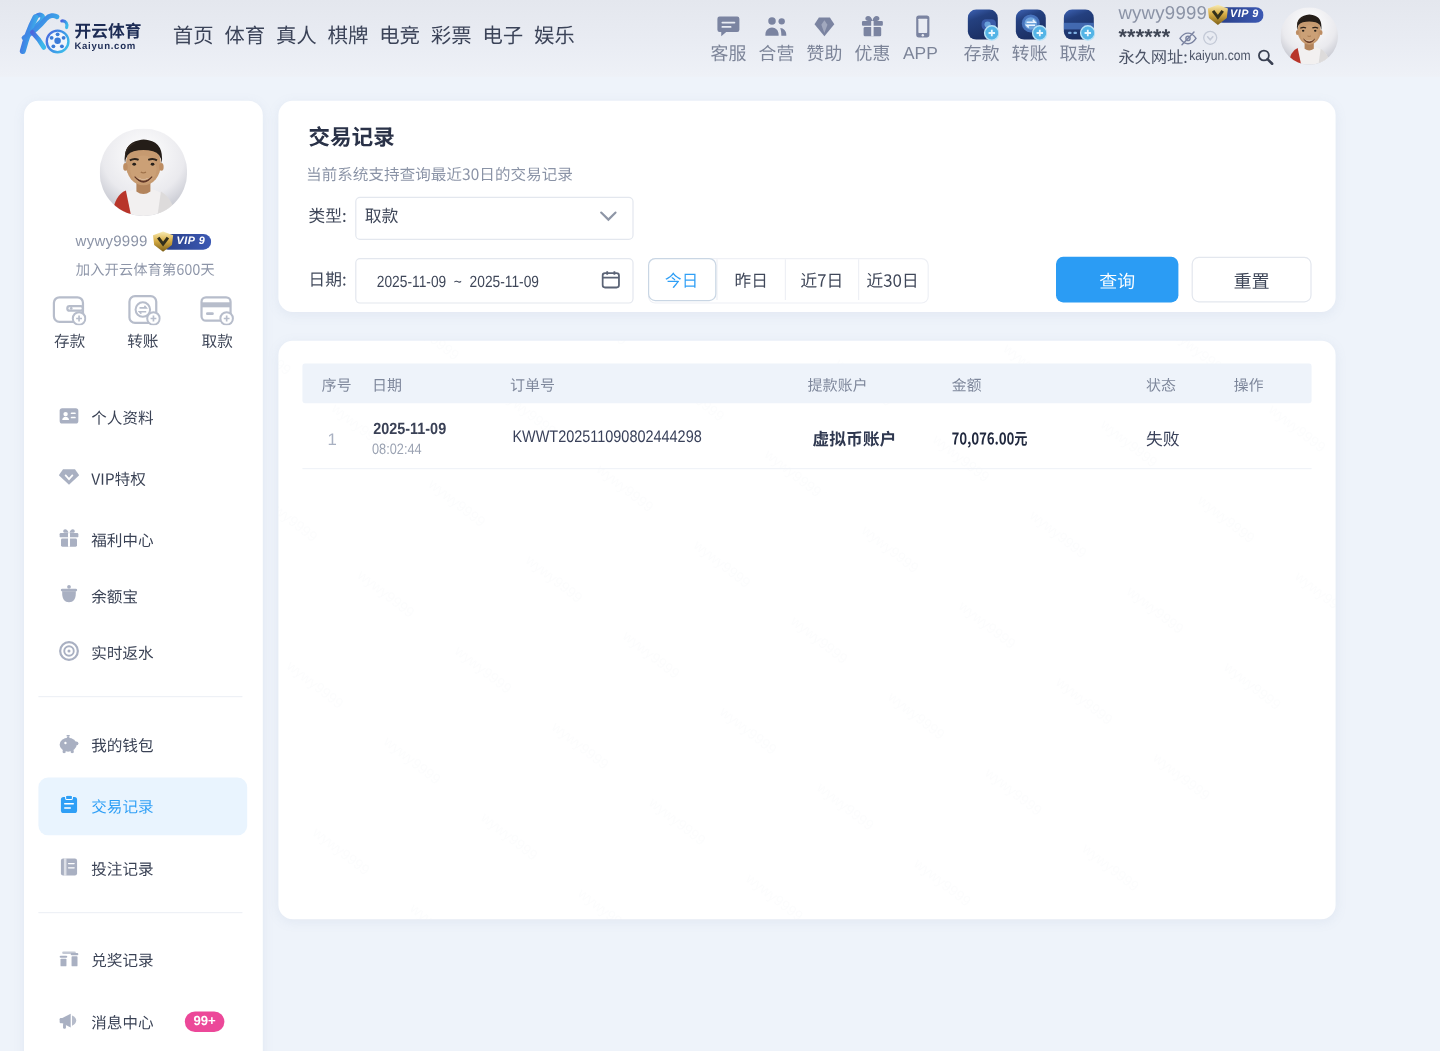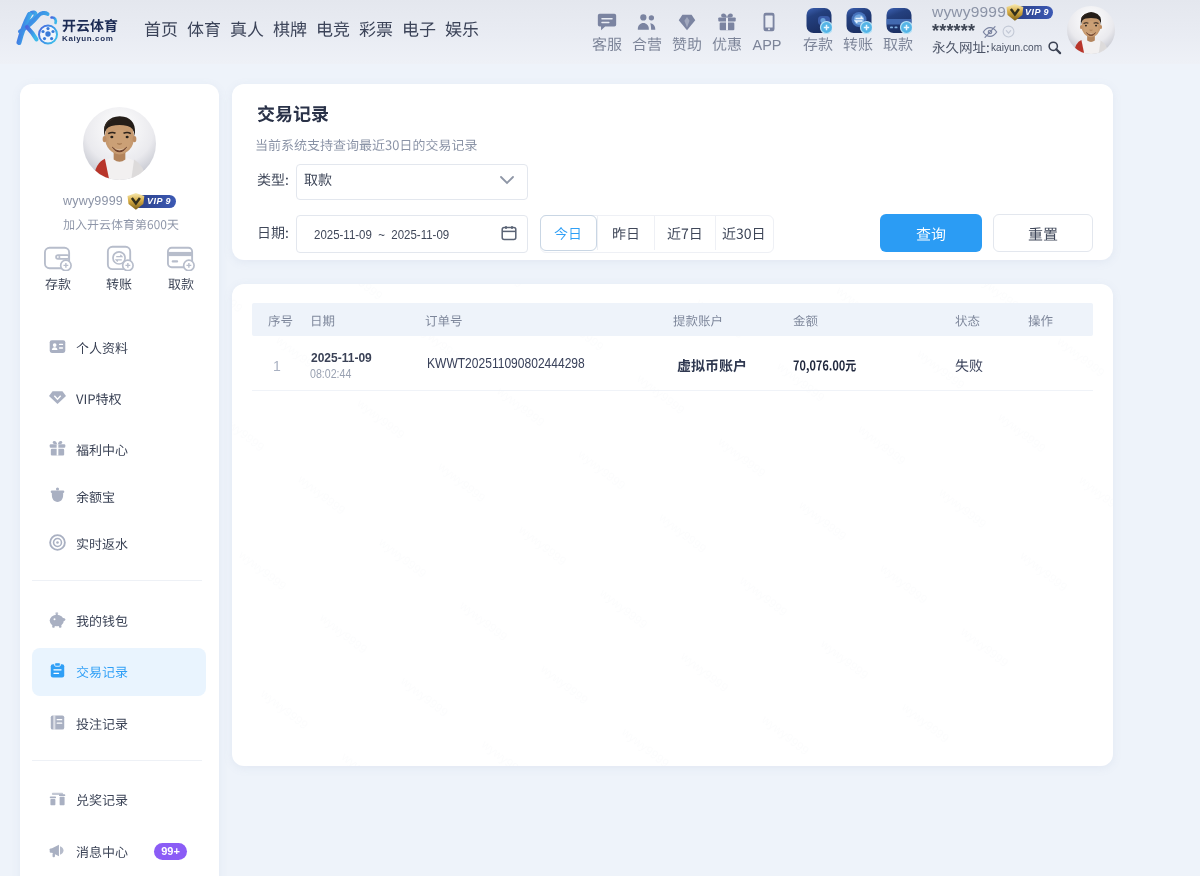--- a/index.html
+++ b/index.html
@@ -479,21 +479,21 @@
       <rect x="1" y="9" width="3.6" height="6" rx="1.4"></rect>
       <path d="M15.5 6c3.2 1.2 5 3.3 5 6s-1.8 4.8-5 6V6Z" opacity="0.85"></path>
       <rect x="5" y="15.5" width="3.4" height="6" rx="1.4"></rect>
     </g>
   </svg>
 <div style="position:absolute;left:76.0px;top:844.6px;width:52.0px;height:14.3px;">
     <svg width="52.0" height="14.3" viewBox="0 -12.0 52.0 14.3">
       <path fill="#3a4255" d="M5.6 -4.9H11.1V-4.1H5.6ZM5.5 -2.6H11.1V-1.8H5.5ZM11.2 -10.6 12.2 -10.2Q11.8 -9.5 11.4 -8.9Q11 -8.2 10.7 -7.7L9.8 -8.1Q10.1 -8.4 10.3 -8.8Q10.6 -9.3 10.8 -9.7Q11.1 -10.2 11.2 -10.6ZM4.6 -10.1 5.4 -10.5Q5.7 -10.1 5.9 -9.7Q6.2 -9.3 6.4 -8.8Q6.6 -8.4 6.8 -8.1L5.9 -7.7Q5.8 -8 5.6 -8.4Q5.4 -8.9 5.1 -9.3Q4.8 -9.7 4.6 -10.1ZM4.9 -7.2H11.2V-6.3H5.9V1H4.9ZM10.7 -7.2H11.6V-0.2Q11.6 0.2 11.5 0.4Q11.4 0.7 11.1 0.8Q10.8 0.9 10.3 0.9Q9.8 1 9.1 1Q9.1 0.8 9 0.5Q8.9 0.2 8.8 0Q9.3 0.1 9.8 0.1Q10.3 0.1 10.4 0.1Q10.7 0 10.7 -0.2ZM7.8 -10.9H8.8V-6.6H7.8ZM1.1 -10.1 1.7 -10.8Q2.1 -10.6 2.5 -10.3Q3 -10.1 3.3 -9.8Q3.7 -9.5 3.9 -9.3L3.4 -8.5Q3.1 -8.8 2.7 -9.1Q2.4 -9.3 1.9 -9.6Q1.5 -9.9 1.1 -10.1ZM0.5 -6.6 1.1 -7.3Q1.5 -7.1 1.9 -6.9Q2.3 -6.6 2.7 -6.3Q3.1 -6.1 3.4 -5.8L2.8 -5.1Q2.6 -5.3 2.2 -5.6Q1.8 -5.9 1.3 -6.2Q0.9 -6.4 0.5 -6.6ZM0.9 0.3Q1.2 -0.2 1.6 -0.9Q2 -1.6 2.4 -2.4Q2.8 -3.2 3.1 -3.9L3.8 -3.4Q3.5 -2.7 3.2 -1.9Q2.8 -1.2 2.5 -0.4Q2.1 0.3 1.7 0.9ZM16.5 -7.2V-6.1H22.5V-7.2ZM16.5 -5.4V-4.3H22.5V-5.4ZM16.5 -8.9V-7.9H22.5V-8.9ZM15.5 -9.7H23.5V-3.5H15.5ZM19 -11.1 20.2 -10.9Q20 -10.4 19.8 -10Q19.5 -9.6 19.4 -9.3L18.5 -9.5Q18.6 -9.9 18.8 -10.3Q19 -10.7 19 -11.1ZM16.4 -2.6H17.4V-0.5Q17.4 -0.3 17.6 -0.2Q17.7 -0.1 18.4 -0.1Q18.5 -0.1 18.8 -0.1Q19 -0.1 19.4 -0.1Q19.8 -0.1 20.1 -0.1Q20.5 -0.1 20.8 -0.1Q21.1 -0.1 21.2 -0.1Q21.6 -0.1 21.8 -0.2Q21.9 -0.3 22 -0.6Q22.1 -0.9 22.1 -1.6Q22.2 -1.5 22.4 -1.5Q22.5 -1.4 22.7 -1.3Q22.9 -1.3 23 -1.2Q23 -0.4 22.8 0Q22.6 0.5 22.3 0.6Q21.9 0.8 21.3 0.8Q21.2 0.8 20.9 0.8Q20.6 0.8 20.2 0.8Q19.8 0.8 19.4 0.8Q19 0.8 18.7 0.8Q18.4 0.8 18.3 0.8Q17.6 0.8 17.1 0.7Q16.7 0.6 16.6 0.3Q16.4 0 16.4 -0.5ZM18.4 -3.1 19.2 -3.6Q19.5 -3.3 19.9 -2.9Q20.2 -2.6 20.5 -2.2Q20.8 -1.8 21 -1.5L20.2 -1.1Q20 -1.4 19.7 -1.7Q19.5 -2.1 19.1 -2.4Q18.8 -2.8 18.4 -3.1ZM22.9 -2.5 23.8 -2.9Q24.1 -2.5 24.4 -2Q24.7 -1.5 24.9 -1.1Q25.2 -0.6 25.3 -0.3L24.4 0.2Q24.3 -0.2 24 -0.7Q23.8 -1.1 23.5 -1.6Q23.2 -2.1 22.9 -2.5ZM14.9 -2.6 15.8 -2.3Q15.6 -1.9 15.4 -1.4Q15.2 -0.9 15 -0.4Q14.7 0 14.5 0.4L13.6 0Q13.9 -0.4 14.1 -0.8Q14.3 -1.3 14.6 -1.8Q14.8 -2.2 14.9 -2.6ZM27.3 -8.6H37.7V-2.5H36.7V-7.6H28.2V-2.4H27.3ZM27.8 -4.2H37.3V-3.2H27.8ZM32 -10.9H33V1H32ZM42.8 -7.3H43.8V-0.8Q43.8 -0.4 44 -0.3Q44.2 -0.1 44.7 -0.1Q44.9 -0.1 45.2 -0.1Q45.5 -0.1 45.9 -0.1Q46.4 -0.1 46.7 -0.1Q47.1 -0.1 47.2 -0.1Q47.6 -0.1 47.8 -0.3Q48 -0.5 48.1 -1.1Q48.2 -1.7 48.3 -2.8Q48.4 -2.7 48.5 -2.7Q48.7 -2.6 48.9 -2.5Q49.1 -2.4 49.2 -2.4Q49.1 -1.2 49 -0.5Q48.8 0.2 48.4 0.5Q48 0.8 47.3 0.8Q47.2 0.8 46.9 0.8Q46.7 0.8 46.3 0.8Q46 0.8 45.6 0.8Q45.3 0.8 45 0.8Q44.7 0.8 44.7 0.8Q44 0.8 43.6 0.7Q43.2 0.5 43 0.2Q42.8 -0.2 42.8 -0.8ZM40.8 -6.3 41.7 -6.1Q41.6 -5.4 41.4 -4.4Q41.3 -3.5 41 -2.6Q40.8 -1.7 40.6 -1L39.6 -1.4Q39.9 -2.1 40.1 -2.9Q40.3 -3.8 40.5 -4.7Q40.7 -5.5 40.8 -6.3ZM48.9 -6.3 49.8 -6.7Q50.2 -5.9 50.5 -5Q50.9 -4.1 51.2 -3.3Q51.4 -2.4 51.6 -1.8L50.6 -1.4Q50.5 -2 50.2 -2.9Q49.9 -3.8 49.6 -4.6Q49.3 -5.5 48.9 -6.3ZM43.5 -9.8 44.1 -10.5Q44.7 -10 45.4 -9.5Q46.1 -9 46.7 -8.5Q47.3 -8 47.6 -7.6L46.9 -6.9Q46.6 -7.3 46 -7.8Q45.4 -8.3 44.7 -8.9Q44.1 -9.4 43.5 -9.8Z"></path>
     </svg>
   </div>
-<div style="position:absolute;left:154px;top:843px;width:33px;height:17px;background:#8b5cf6;border-radius:8.5px;color:#fff;font-size:11px;font-weight:bold;text-align:center;line-height:17px;font-family:'Liberation Sans',sans-serif;">99+</div>
+<div style="position:absolute;left:154px;top:843px;width:33px;height:17px;background:#ec4899;border-radius:8.5px;color:#fff;font-size:11px;font-weight:bold;text-align:center;line-height:17px;font-family:'Liberation Sans',sans-serif;">99+</div>
 <div class="card" style="left:232px;top:84px;width:881px;height:176px;"></div>
 <div style="position:absolute;left:257.0px;top:104.4px;width:72.0px;height:19.8px;">
     <svg width="72.0" height="19.8" viewBox="0 -16.6 72.0 19.8">
       <path fill="#2a3248" d="M11.4 -7.6 13.6 -7Q12.5 -4.6 10.9 -2.9Q9.2 -1.2 7 -0.1Q4.8 0.9 2.1 1.6Q2 1.3 1.8 1Q1.5 0.6 1.3 0.3Q1 -0.1 0.8 -0.3Q3.4 -0.8 5.5 -1.7Q7.6 -2.7 9.1 -4.1Q10.6 -5.6 11.4 -7.6ZM5.3 -10.7 7.5 -9.9Q6.8 -9.1 6 -8.4Q5.2 -7.6 4.3 -6.9Q3.4 -6.2 2.6 -5.7Q2.5 -5.9 2.1 -6.2Q1.8 -6.5 1.5 -6.8Q1.2 -7.1 0.9 -7.3Q1.7 -7.7 2.6 -8.3Q3.4 -8.8 4.1 -9.5Q4.8 -10.1 5.3 -10.7ZM6.7 -7.5Q7.9 -4.6 10.5 -2.8Q13.2 -1 17.3 -0.4Q17 -0.2 16.8 0.1Q16.5 0.5 16.3 0.9Q16.1 1.2 15.9 1.5Q13.1 1 10.9 -0.1Q8.8 -1.2 7.3 -2.9Q5.8 -4.6 4.8 -7ZM1.1 -13H16.9V-10.9H1.1ZM10.7 -9.6 12.4 -10.9Q13.2 -10.3 14.1 -9.7Q15 -9 15.8 -8.3Q16.6 -7.6 17.1 -7L15.2 -5.6Q14.8 -6.2 14 -6.9Q13.3 -7.6 12.4 -8.3Q11.5 -9 10.7 -9.6ZM7.2 -14.8 9.3 -15.5Q9.6 -14.9 10 -14.2Q10.4 -13.5 10.6 -13L8.4 -12.2Q8.3 -12.7 7.9 -13.5Q7.6 -14.2 7.2 -14.8ZM23.3 -10.1V-8.9H30.9V-10.1ZM23.3 -12.8V-11.7H30.9V-12.8ZM21.2 -14.5H33.1V-7.2H21.2ZM22.3 -6.1H32.8V-4.2H22.3ZM32.3 -6.1H34.5Q34.5 -6.1 34.5 -6Q34.5 -5.8 34.5 -5.6Q34.5 -5.4 34.4 -5.3Q34.2 -3.3 34 -2Q33.8 -0.8 33.6 -0.1Q33.3 0.6 33 0.9Q32.7 1.3 32.4 1.4Q32 1.6 31.6 1.6Q31.2 1.6 30.6 1.7Q30 1.7 29.3 1.6Q29.3 1.2 29.1 0.7Q29 0.2 28.8 -0.2Q29.3 -0.1 29.8 -0.1Q30.3 -0.1 30.6 -0.1Q30.8 -0.1 30.9 -0.2Q31.1 -0.2 31.2 -0.3Q31.4 -0.5 31.6 -1.1Q31.8 -1.8 32 -2.9Q32.2 -4 32.3 -5.8ZM23.4 -8.2 25.4 -7.5Q24.8 -6.4 23.9 -5.4Q23 -4.4 22 -3.5Q21 -2.7 20 -2Q19.9 -2.2 19.6 -2.5Q19.3 -2.8 19 -3.1Q18.6 -3.4 18.4 -3.6Q19.9 -4.3 21.2 -5.6Q22.6 -6.8 23.4 -8.2ZM25.1 -5.5 27.2 -4.8Q26.5 -3.6 25.6 -2.5Q24.7 -1.3 23.6 -0.4Q22.6 0.5 21.4 1.2Q21.3 1 21 0.7Q20.7 0.4 20.4 0.1Q20.1 -0.2 19.8 -0.3Q21.5 -1.2 22.9 -2.5Q24.3 -3.9 25.1 -5.5ZM28.8 -5.3 30.9 -4.8Q30.2 -2.8 29 -1.1Q27.8 0.6 26.5 1.7Q26.3 1.6 26 1.3Q25.7 1.1 25.3 0.8Q25 0.6 24.8 0.4Q26.1 -0.5 27.2 -2.1Q28.2 -3.6 28.8 -5.3ZM37.8 -13.7 39.3 -15Q39.8 -14.6 40.4 -14.1Q41 -13.5 41.5 -13Q42 -12.5 42.4 -12.1L40.8 -10.6Q40.5 -11 40 -11.6Q39.5 -12.1 38.9 -12.7Q38.3 -13.2 37.8 -13.7ZM39.5 1.4 39.1 -0.6 39.5 -1.3 42.9 -3.6Q42.9 -3.2 43.1 -2.6Q43.3 -2 43.5 -1.7Q42.4 -0.9 41.6 -0.3Q40.9 0.2 40.5 0.5Q40 0.9 39.8 1.1Q39.6 1.3 39.5 1.4ZM36.7 -9.8H40.9V-7.7H36.7ZM39.5 1.4Q39.4 1.2 39.2 0.9Q39 0.6 38.8 0.3Q38.6 -0 38.4 -0.2Q38.7 -0.4 39 -0.9Q39.3 -1.4 39.3 -2.2V-9.8H41.5V-1Q41.5 -1 41.3 -0.8Q41.1 -0.6 40.8 -0.4Q40.5 -0.1 40.2 0.2Q39.9 0.5 39.7 0.9Q39.5 1.2 39.5 1.4ZM44.7 -8.3H51.4V-6.3H44.7ZM43.8 -8.3H46V-1.7Q46 -1.1 46.2 -0.9Q46.5 -0.7 47.2 -0.7Q47.4 -0.7 47.6 -0.7Q47.9 -0.7 48.3 -0.7Q48.7 -0.7 49.1 -0.7Q49.4 -0.7 49.7 -0.7Q50 -0.7 50.2 -0.7Q50.7 -0.7 50.9 -1Q51.2 -1.2 51.3 -1.8Q51.4 -2.4 51.4 -3.6Q51.7 -3.4 52.1 -3.2Q52.4 -3 52.8 -2.9Q53.2 -2.8 53.5 -2.7Q53.4 -1.1 53.1 -0.3Q52.8 0.6 52.1 1Q51.5 1.3 50.4 1.3Q50.2 1.3 49.9 1.3Q49.5 1.3 49.1 1.3Q48.7 1.3 48.2 1.3Q47.8 1.3 47.5 1.3Q47.1 1.3 47 1.3Q45.8 1.3 45.1 1.1Q44.4 0.8 44.1 0.2Q43.8 -0.5 43.8 -1.6ZM43.4 -14.1H52.4V-5.4H50.2V-12H43.4ZM55.1 -8.6H71V-6.7H55.1ZM61.8 -7.5H64V-0.4Q64 0.3 63.8 0.8Q63.6 1.2 63.1 1.4Q62.5 1.6 61.8 1.6Q61 1.7 60 1.7Q59.9 1.3 59.7 0.7Q59.5 0.2 59.3 -0.2Q59.7 -0.2 60.1 -0.1Q60.6 -0.1 60.9 -0.1Q61.3 -0.1 61.4 -0.1Q61.7 -0.1 61.7 -0.2Q61.8 -0.3 61.8 -0.5ZM63.7 -7Q64.4 -5.5 65.5 -4.3Q66.5 -3.2 68 -2.3Q69.4 -1.4 71.2 -0.9Q71 -0.7 70.7 -0.4Q70.4 -0.1 70.2 0.3Q69.9 0.7 69.8 1Q67.9 0.3 66.5 -0.7Q65 -1.8 63.9 -3.2Q62.8 -4.7 62 -6.4ZM68.3 -6.8 70.1 -5.4Q69.5 -4.9 68.8 -4.4Q68.1 -3.9 67.4 -3.4Q66.7 -3 66.1 -2.6L64.7 -3.8Q65.2 -4.2 65.9 -4.7Q66.6 -5.2 67.2 -5.7Q67.8 -6.3 68.3 -6.8ZM56.1 -5.3 57.5 -6.6Q58.1 -6.3 58.7 -6Q59.4 -5.6 59.9 -5.2Q60.5 -4.8 60.9 -4.5L59.3 -3Q59 -3.3 58.5 -3.8Q57.9 -4.2 57.3 -4.6Q56.7 -5 56.1 -5.3ZM54.9 -1.3Q55.9 -1.6 57.1 -2.1Q58.4 -2.5 59.8 -3.1Q61.2 -3.6 62.5 -4.1L62.9 -2.3Q61.8 -1.8 60.6 -1.3Q59.4 -0.7 58.2 -0.2Q57.1 0.2 56.1 0.6ZM56.8 -11.5H67.3V-9.6H56.8ZM66.7 -14.4H67L67.4 -14.5L69.1 -14.4Q69.1 -13.3 69 -12.1Q69 -10.9 68.9 -9.8Q68.8 -8.6 68.7 -7.6L66.4 -7.7Q66.5 -8.5 66.5 -9.4Q66.6 -10.3 66.6 -11.2Q66.7 -12.1 66.7 -12.8Q66.7 -13.6 66.7 -14.2ZM56.2 -14.4H67.4V-12.4H56.2Z"></path>
     </svg>
   </div>
 <div style="position:absolute;left:255.0px;top:137.5px;width:222.4px;height:14.3px;">
     <svg width="222.4" height="14.3" viewBox="0 -12.0 222.4 14.3">
       <path fill="#8a93a6" d="M6 -10.9H7V-5.8H6ZM1.6 -10 2.5 -10.3Q2.8 -9.9 3.2 -9.4Q3.5 -8.8 3.8 -8.3Q4 -7.8 4.2 -7.4L3.3 -7Q3.1 -7.4 2.8 -7.9Q2.6 -8.5 2.3 -9Q1.9 -9.5 1.6 -10ZM10.4 -10.5 11.5 -10.1Q11.2 -9.6 10.9 -9Q10.5 -8.4 10.2 -7.9Q9.9 -7.3 9.6 -6.9L8.7 -7.2Q9 -7.7 9.3 -8.2Q9.7 -8.8 9.9 -9.4Q10.2 -10 10.4 -10.5ZM1.7 -6.3H11.3V1H10.3V-5.3H1.7ZM2.2 -3.5H10.7V-2.5H2.2ZM1.5 -0.5H10.8V0.5H1.5ZM13.7 -8.9H25.3V-8H13.7ZM15 -4.7H18.7V-3.9H15ZM15 -2.6H18.7V-1.8H15ZM20.9 -6.7H21.8V-1.3H20.9ZM18.3 -6.8H19.3V-0.1Q19.3 0.3 19.2 0.5Q19.1 0.7 18.8 0.8Q18.5 0.9 18.1 1Q17.6 1 17 1Q16.9 0.8 16.9 0.6Q16.8 0.3 16.7 0.1Q17.1 0.1 17.6 0.1Q18 0.1 18.1 0.1Q18.2 0.1 18.3 0.1Q18.3 0 18.3 -0.1ZM23.5 -7.1H24.4V-0.2Q24.4 0.3 24.3 0.5Q24.2 0.7 23.9 0.8Q23.6 0.9 23.1 1Q22.6 1 21.9 1Q21.8 0.8 21.7 0.5Q21.6 0.3 21.5 0.1Q22.1 0.1 22.6 0.1Q23 0.1 23.2 0.1Q23.4 0.1 23.4 0Q23.5 -0 23.5 -0.2ZM15.7 -10.6 16.6 -10.9Q17 -10.5 17.4 -10Q17.7 -9.5 17.9 -9.1L16.9 -8.8Q16.8 -9.1 16.4 -9.7Q16.1 -10.2 15.7 -10.6ZM22.4 -11 23.4 -10.6Q23.1 -10 22.7 -9.4Q22.2 -8.8 21.9 -8.3L21 -8.6Q21.3 -9 21.5 -9.4Q21.8 -9.8 22 -10.2Q22.2 -10.6 22.4 -11ZM14.5 -6.8H18.6V-6H15.4V1H14.5ZM29.7 -2.9 30.7 -2.6Q30.3 -2 29.8 -1.5Q29.3 -1 28.8 -0.5Q28.3 -0.1 27.8 0.3Q27.7 0.2 27.5 0Q27.4 -0.1 27.2 -0.2Q27 -0.3 26.9 -0.4Q27.7 -0.9 28.4 -1.5Q29.2 -2.2 29.7 -2.9ZM34.3 -2.5 35 -3Q35.6 -2.6 36.2 -2.1Q36.8 -1.6 37.3 -1.1Q37.8 -0.7 38.2 -0.3L37.3 0.3Q37 -0.1 36.5 -0.6Q36 -1.1 35.4 -1.6Q34.8 -2.1 34.3 -2.5ZM32.1 -3.9H33.1V-0.2Q33.1 0.2 33 0.4Q32.9 0.6 32.6 0.7Q32.2 0.8 31.7 0.9Q31.3 0.9 30.5 0.9Q30.5 0.7 30.4 0.4Q30.3 0.1 30.2 -0.1Q30.6 -0.1 30.9 -0.1Q31.3 -0 31.5 -0Q31.8 -0.1 31.9 -0.1Q32 -0.1 32.1 -0.1Q32.1 -0.2 32.1 -0.3ZM36.4 -10.8 37.1 -10Q36.2 -9.8 35.1 -9.6Q33.9 -9.4 32.7 -9.3Q31.4 -9.2 30.1 -9.1Q28.8 -9 27.6 -8.9Q27.6 -9.1 27.5 -9.4Q27.5 -9.6 27.4 -9.8Q28.6 -9.9 29.8 -9.9Q31.1 -10 32.3 -10.2Q33.5 -10.3 34.6 -10.5Q35.6 -10.6 36.4 -10.8ZM27.7 -3.2Q27.7 -3.3 27.6 -3.4Q27.6 -3.6 27.5 -3.8Q27.4 -4 27.4 -4.1Q27.7 -4.1 28.1 -4.3Q28.6 -4.5 29.2 -4.8Q29.5 -5 30.2 -5.3Q30.8 -5.7 31.7 -6.2Q32.5 -6.7 33.4 -7.3Q34.3 -7.9 35.1 -8.6L35.8 -7.9Q34 -6.6 32.1 -5.5Q30.2 -4.4 28.4 -3.6V-3.6Q28.4 -3.6 28.3 -3.5Q28.2 -3.5 28 -3.5Q27.9 -3.4 27.8 -3.3Q27.7 -3.3 27.7 -3.2ZM27.7 -3.2 27.7 -3.9 28.3 -4.2 36.6 -4.8Q36.6 -4.6 36.6 -4.4Q36.6 -4.1 36.6 -4Q34.7 -3.9 33.3 -3.8Q31.9 -3.7 31 -3.6Q30 -3.5 29.4 -3.5Q28.8 -3.4 28.5 -3.4Q28.2 -3.3 28 -3.3Q27.8 -3.2 27.7 -3.2ZM28.4 -5.9Q28.4 -6 28.3 -6.2Q28.3 -6.3 28.2 -6.5Q28.2 -6.7 28.1 -6.8Q28.3 -6.8 28.5 -6.9Q28.8 -7.1 29.1 -7.3Q29.2 -7.4 29.5 -7.6Q29.8 -7.9 30.2 -8.2Q30.6 -8.6 31 -9Q31.4 -9.4 31.8 -9.8L32.6 -9.3Q31.8 -8.5 30.8 -7.7Q29.9 -6.9 29 -6.4V-6.3Q29 -6.3 28.9 -6.3Q28.8 -6.2 28.7 -6.2Q28.6 -6.1 28.5 -6Q28.4 -6 28.4 -5.9ZM28.4 -5.9 28.4 -6.6 28.9 -6.9 33.4 -7.1Q33.4 -6.9 33.4 -6.7Q33.3 -6.5 33.3 -6.3Q31.8 -6.2 30.8 -6.2Q29.9 -6.1 29.4 -6.1Q28.9 -6 28.7 -6Q28.5 -5.9 28.4 -5.9ZM34.6 -5.8 35.4 -6.2Q35.9 -5.7 36.4 -5.2Q36.9 -4.7 37.3 -4.2Q37.8 -3.7 38 -3.3L37.3 -2.8Q37 -3.2 36.6 -3.7Q36.1 -4.3 35.6 -4.8Q35.1 -5.3 34.6 -5.8ZM48.6 -7.2 49.4 -7.6Q49.8 -7.1 50.1 -6.6Q50.5 -6.1 50.8 -5.6Q51.1 -5.1 51.3 -4.7L50.5 -4.2Q50.3 -4.6 50 -5.1Q49.7 -5.6 49.4 -6.2Q49 -6.7 48.6 -7.2ZM44.3 -9H51.3V-8.1H44.3ZM48.1 -4.6H49V-0.5Q49 -0.2 49.1 -0.1Q49.2 -0.1 49.4 -0.1Q49.4 -0.1 49.6 -0.1Q49.8 -0.1 50 -0.1Q50.2 -0.1 50.2 -0.1Q50.4 -0.1 50.5 -0.2Q50.5 -0.3 50.6 -0.7Q50.6 -1.1 50.6 -1.9Q50.8 -1.8 51 -1.6Q51.3 -1.5 51.5 -1.5Q51.4 -0.6 51.3 -0.1Q51.2 0.4 51 0.6Q50.8 0.8 50.3 0.8Q50.3 0.8 50.1 0.8Q50 0.8 49.8 0.8Q49.6 0.8 49.4 0.8Q49.3 0.8 49.2 0.8Q48.8 0.8 48.5 0.7Q48.3 0.6 48.2 0.3Q48.1 0 48.1 -0.5ZM45.6 -4.6H46.6Q46.6 -3.5 46.4 -2.6Q46.3 -1.7 46 -1Q45.7 -0.4 45.2 0.1Q44.6 0.6 43.7 1Q43.7 0.9 43.6 0.7Q43.5 0.6 43.4 0.4Q43.2 0.3 43.1 0.2Q43.9 -0.1 44.4 -0.5Q44.9 -0.9 45.1 -1.5Q45.4 -2.1 45.5 -2.8Q45.6 -3.6 45.6 -4.6ZM44.4 -4.5 44.3 -5.2 44.9 -5.6 50.1 -6Q50.1 -5.8 50.2 -5.6Q50.2 -5.4 50.2 -5.2Q48.7 -5.1 47.7 -5Q46.7 -4.9 46.1 -4.8Q45.5 -4.7 45.2 -4.7Q44.8 -4.6 44.6 -4.6Q44.5 -4.6 44.4 -4.5ZM46.7 -10.7 47.6 -11Q47.9 -10.6 48.1 -10.1Q48.3 -9.6 48.4 -9.3L47.5 -9Q47.4 -9.3 47.1 -9.8Q46.9 -10.3 46.7 -10.7ZM44.4 -4.5Q44.3 -4.6 44.3 -4.8Q44.2 -5 44.1 -5.2Q44.1 -5.4 44 -5.5Q44.2 -5.5 44.4 -5.6Q44.7 -5.7 44.9 -5.9Q45 -6 45.3 -6.3Q45.6 -6.7 45.9 -7.1Q46.2 -7.6 46.5 -8Q46.8 -8.4 47 -8.7H48.1Q47.9 -8.3 47.6 -7.8Q47.2 -7.3 46.8 -6.8Q46.5 -6.3 46.1 -5.9Q45.8 -5.5 45.5 -5.2Q45.5 -5.2 45.4 -5.1Q45.3 -5.1 45.1 -5Q44.9 -4.9 44.8 -4.9Q44.6 -4.8 44.5 -4.7Q44.4 -4.6 44.4 -4.5ZM39.9 -2.4Q39.8 -2.5 39.8 -2.6Q39.7 -2.8 39.7 -3Q39.6 -3.2 39.5 -3.3Q39.7 -3.4 40 -3.6Q40.2 -3.8 40.5 -4.2Q40.7 -4.3 41 -4.7Q41.3 -5.2 41.7 -5.7Q42.1 -6.3 42.5 -6.9Q42.9 -7.6 43.2 -8.2L44.1 -7.7Q43.3 -6.4 42.4 -5.1Q41.5 -3.9 40.6 -2.9V-2.9Q40.6 -2.9 40.4 -2.8Q40.3 -2.8 40.2 -2.7Q40.1 -2.6 40 -2.5Q39.9 -2.4 39.9 -2.4ZM39.9 -2.4 39.8 -3.2 40.3 -3.5 43.8 -4.2Q43.8 -4 43.8 -3.8Q43.8 -3.5 43.8 -3.4Q42.6 -3.1 41.9 -2.9Q41.1 -2.8 40.7 -2.7Q40.3 -2.6 40.1 -2.5Q40 -2.4 39.9 -2.4ZM39.8 -5.5Q39.7 -5.6 39.7 -5.8Q39.6 -6 39.6 -6.2Q39.5 -6.4 39.4 -6.5Q39.6 -6.5 39.8 -6.8Q40 -7 40.2 -7.3Q40.3 -7.5 40.5 -7.8Q40.8 -8.2 41 -8.7Q41.3 -9.2 41.6 -9.8Q41.8 -10.4 42 -11L43 -10.5Q42.7 -9.7 42.2 -8.9Q41.8 -8.1 41.3 -7.4Q40.9 -6.7 40.4 -6.1V-6Q40.4 -6 40.3 -6Q40.2 -5.9 40.1 -5.8Q40 -5.8 39.9 -5.7Q39.8 -5.6 39.8 -5.5ZM39.8 -5.5 39.8 -6.2 40.2 -6.6 42.7 -6.8Q42.6 -6.6 42.6 -6.4Q42.6 -6.1 42.6 -6Q41.8 -5.9 41.2 -5.8Q40.7 -5.7 40.4 -5.7Q40.1 -5.6 40 -5.6Q39.9 -5.5 39.8 -5.5ZM39.5 -0.7Q40.1 -0.8 40.8 -1Q41.4 -1.2 42.2 -1.5Q43 -1.7 43.8 -1.9L43.9 -1.1Q42.8 -0.7 41.7 -0.4Q40.6 -0 39.8 0.3ZM55.6 -5.2Q56.7 -3 59 -1.7Q61.3 -0.4 64.5 0Q64.4 0.1 64.3 0.3Q64.2 0.5 64.1 0.7Q64 0.8 63.9 1Q61.7 0.6 59.9 -0.1Q58.1 -0.9 56.8 -2.1Q55.5 -3.2 54.7 -4.9ZM53.6 -6H62.1V-5H53.6ZM53 -8.9H64V-8H53ZM58 -10.9H59V-5.5H58ZM61.8 -6H62L62.2 -6L62.9 -5.6Q62.3 -4.1 61.3 -3Q60.3 -1.9 59 -1.1Q57.7 -0.3 56.1 0.2Q54.6 0.7 53 1Q53 0.9 52.9 0.7Q52.8 0.6 52.7 0.4Q52.6 0.2 52.5 0.1Q54.1 -0.2 55.5 -0.6Q57 -1.1 58.2 -1.8Q59.5 -2.5 60.4 -3.5Q61.3 -4.4 61.8 -5.8ZM70.4 -9.2H76.9V-8.3H70.4ZM69.9 -4.3H77.4V-3.4H69.9ZM69.7 -6.7H77.5V-5.8H69.7ZM73.1 -10.9H74.1V-6.2H73.1ZM74.9 -6H75.8V-0.1Q75.8 0.3 75.7 0.5Q75.6 0.7 75.3 0.9Q75 1 74.5 1Q74 1 73.3 1Q73.3 0.8 73.2 0.5Q73.1 0.3 73 0.1Q73.5 0.1 74 0.1Q74.5 0.1 74.6 0.1Q74.8 0.1 74.8 0Q74.9 -0 74.9 -0.1ZM70.8 -2.6 71.6 -3.1Q71.9 -2.7 72.2 -2.3Q72.4 -1.9 72.7 -1.5Q72.9 -1.2 73.1 -0.8L72.2 -0.3Q72.1 -0.7 71.9 -1.1Q71.7 -1.5 71.4 -1.9Q71.1 -2.3 70.8 -2.6ZM65.4 -4Q66.1 -4.2 67.2 -4.6Q68.3 -4.9 69.4 -5.2L69.5 -4.3Q68.5 -4 67.5 -3.7Q66.5 -3.3 65.6 -3.1ZM65.5 -8.3H69.5V-7.4H65.5ZM67.2 -10.9H68.1V-0.1Q68.1 0.3 68 0.5Q67.9 0.7 67.7 0.8Q67.5 0.9 67.1 1Q66.7 1 66.1 1Q66 0.8 66 0.6Q65.9 0.3 65.8 0.1Q66.2 0.1 66.5 0.1Q66.9 0.1 67 0.1Q67.1 0.1 67.2 0.1Q67.2 0 67.2 -0.1ZM81.8 -2.8V-1.7H87.1V-2.8ZM81.8 -4.6V-3.5H87.1V-4.6ZM80.9 -5.3H88.1V-1H80.9ZM78.7 -9.3H90.3V-8.4H78.7ZM84 -10.9H84.9V-5.7H84ZM83.4 -9 84.2 -8.7Q83.8 -8.1 83.2 -7.5Q82.6 -6.9 81.9 -6.4Q81.3 -5.9 80.5 -5.4Q79.8 -5 79.1 -4.7Q79 -4.9 78.9 -5Q78.8 -5.1 78.7 -5.3Q78.6 -5.4 78.5 -5.5Q79.2 -5.8 79.9 -6.1Q80.6 -6.5 81.3 -7Q81.9 -7.4 82.5 -7.9Q83 -8.5 83.4 -9ZM85.5 -9Q85.9 -8.5 86.4 -8Q87 -7.5 87.7 -7Q88.4 -6.6 89.1 -6.2Q89.8 -5.9 90.5 -5.6Q90.4 -5.5 90.3 -5.4Q90.2 -5.3 90.1 -5.1Q90 -5 89.9 -4.8Q89.2 -5.1 88.4 -5.5Q87.7 -5.9 87 -6.4Q86.3 -6.9 85.7 -7.5Q85.1 -8.1 84.7 -8.7ZM79 -0.3H90.1V0.6H79ZM92.5 -10.1 93.2 -10.6Q93.5 -10.4 93.8 -10Q94.2 -9.7 94.5 -9.3Q94.8 -9 95 -8.7L94.3 -8.1Q94.1 -8.4 93.8 -8.7Q93.5 -9.1 93.1 -9.4Q92.8 -9.8 92.5 -10.1ZM93.3 0.5 93.1 -0.4 93.4 -0.8 95.7 -2.5Q95.7 -2.3 95.8 -2.1Q95.9 -1.8 96 -1.7Q95.2 -1 94.7 -0.7Q94.2 -0.3 93.9 -0.1Q93.6 0.2 93.5 0.3Q93.3 0.4 93.3 0.5ZM91.5 -6.8H94V-5.9H91.5ZM93.3 0.5Q93.2 0.4 93.1 0.2Q93 0.1 92.9 -0.1Q92.9 -0.2 92.8 -0.3Q92.9 -0.4 93.2 -0.7Q93.4 -1 93.4 -1.4V-6.8H94.3V-0.6Q94.3 -0.6 94.2 -0.5Q94.1 -0.4 94 -0.3Q93.8 -0.2 93.6 -0Q93.5 0.1 93.4 0.3Q93.3 0.4 93.3 0.5ZM97.6 -10.9 98.6 -10.7Q98.3 -9.8 97.8 -8.9Q97.4 -8 96.9 -7.3Q96.4 -6.5 95.9 -5.9Q95.8 -6 95.7 -6.2Q95.5 -6.3 95.3 -6.4Q95.2 -6.5 95.1 -6.6Q95.6 -7.1 96.1 -7.8Q96.5 -8.5 96.9 -9.3Q97.3 -10.1 97.6 -10.9ZM97.4 -9H102.6V-8.1H96.9ZM102.3 -9H103.2Q103.2 -9 103.2 -8.9Q103.2 -8.8 103.2 -8.7Q103.2 -8.5 103.2 -8.5Q103.1 -6.1 103.1 -4.6Q103 -3 102.9 -1.9Q102.8 -0.9 102.7 -0.4Q102.5 0.2 102.3 0.4Q102.1 0.7 101.9 0.8Q101.6 0.9 101.3 1Q101 1 100.5 1Q100 1 99.4 1Q99.4 0.8 99.3 0.5Q99.3 0.2 99.1 0Q99.7 0.1 100.2 0.1Q100.7 0.1 100.9 0.1Q101.1 0.1 101.2 0Q101.4 -0 101.5 -0.1Q101.6 -0.3 101.7 -0.9Q101.9 -1.4 102 -2.4Q102.1 -3.4 102.1 -5Q102.2 -6.5 102.3 -8.8ZM97.2 -4.6H100.2V-3.8H97.2ZM97.2 -6.8H100.6V-1.6H97.2V-2.4H99.7V-6H97.2ZM96.6 -6.8H97.5V-0.8H96.6ZM107.2 -8.2V-7.3H113.8V-8.2ZM107.2 -9.8V-8.9H113.8V-9.8ZM106.3 -10.5H114.8V-6.6H106.3ZM104.6 -5.9H116.3V-5.1H104.6ZM110.6 -4.3H115.2V-3.5H110.6ZM106.5 -4.2H109.7V-3.5H106.5ZM106.5 -2.6H109.7V-1.8H106.5ZM111.9 -3.6Q112.5 -2.2 113.7 -1.2Q114.9 -0.2 116.5 0.2Q116.4 0.4 116.2 0.6Q116 0.8 115.9 1Q114.2 0.5 113 -0.7Q111.8 -1.8 111.1 -3.4ZM115.1 -4.3H115.2L115.4 -4.3L116 -4.1Q115.5 -2.8 114.8 -1.8Q114 -0.8 113 -0.1Q112 0.6 110.9 1Q110.8 0.8 110.7 0.6Q110.5 0.4 110.4 0.3Q111.4 -0 112.3 -0.6Q113.3 -1.3 114 -2.1Q114.7 -3 115.1 -4.1ZM104.6 -0.6Q105.4 -0.6 106.4 -0.7Q107.4 -0.8 108.5 -1Q109.7 -1.1 110.8 -1.2L110.8 -0.4Q109.7 -0.3 108.6 -0.2Q107.5 -0 106.5 0.1Q105.5 0.2 104.7 0.3ZM109.1 -5.7H110.1V1H109.1ZM105.9 -5.6H106.8V-0.3H105.9ZM122.9 -7.1H129.4V-6.2H122.9ZM126 -6.7H127V-1H126ZM120.4 -6.2V-1.2H119.5V-5.3H117.7V-6.2ZM122.4 -10.1H123.4V-7.3Q123.4 -6.6 123.3 -5.7Q123.3 -4.9 123.1 -4.1Q123 -3.2 122.7 -2.4Q122.4 -1.6 122 -1Q121.9 -1.1 121.7 -1.2Q121.6 -1.3 121.4 -1.4Q121.2 -1.5 121.1 -1.6Q121.7 -2.4 122 -3.4Q122.2 -4.4 122.3 -5.4Q122.4 -6.4 122.4 -7.3ZM128.3 -10.9 129.1 -10.2Q128.2 -9.9 127.2 -9.8Q126.1 -9.6 124.9 -9.5Q123.8 -9.4 122.7 -9.3Q122.6 -9.5 122.6 -9.7Q122.5 -10 122.4 -10.1Q123.2 -10.2 124 -10.3Q124.8 -10.3 125.6 -10.4Q126.4 -10.5 127.1 -10.6Q127.8 -10.8 128.3 -10.9ZM119.9 -1.7Q120.1 -1.7 120.3 -1.6Q120.5 -1.5 120.8 -1.3Q121 -1.1 121.4 -0.9Q122 -0.5 122.8 -0.4Q123.7 -0.3 124.8 -0.3Q125.4 -0.3 126 -0.3Q126.6 -0.3 127.3 -0.3Q127.9 -0.4 128.5 -0.4Q129.1 -0.4 129.5 -0.5Q129.5 -0.4 129.4 -0.2Q129.4 0 129.3 0.2Q129.3 0.4 129.3 0.5Q128.9 0.5 128.3 0.6Q127.8 0.6 127.1 0.6Q126.5 0.6 125.8 0.6Q125.2 0.7 124.8 0.7Q123.5 0.7 122.7 0.5Q121.8 0.4 121.1 -0.1Q120.7 -0.3 120.4 -0.6Q120.1 -0.8 119.9 -0.8Q119.7 -0.8 119.4 -0.6Q119.1 -0.4 118.8 -0Q118.5 0.4 118.2 0.8L117.5 -0.1Q118.2 -0.8 118.8 -1.3Q119.4 -1.7 119.9 -1.7ZM118 -10.2 118.8 -10.7Q119.2 -10.3 119.5 -9.9Q119.9 -9.5 120.3 -9.1Q120.6 -8.8 120.8 -8.5L120 -7.9Q119.8 -8.2 119.5 -8.6Q119.2 -9 118.8 -9.4Q118.4 -9.8 118 -10.2ZM133.4 0.2Q132.7 0.2 132.1 -0Q131.5 -0.2 131.1 -0.5Q130.7 -0.8 130.4 -1.1L131 -1.9Q131.4 -1.5 132 -1.2Q132.5 -0.8 133.3 -0.8Q133.9 -0.8 134.4 -1Q134.8 -1.2 135 -1.6Q135.3 -2 135.3 -2.6Q135.3 -3.2 135 -3.6Q134.7 -4 134.1 -4.3Q133.4 -4.5 132.3 -4.5V-5.4Q133.3 -5.4 133.9 -5.6Q134.5 -5.9 134.7 -6.3Q134.9 -6.7 134.9 -7.2Q134.9 -7.9 134.5 -8.3Q134.1 -8.7 133.3 -8.7Q132.8 -8.7 132.3 -8.5Q131.8 -8.2 131.4 -7.8L130.7 -8.6Q131.3 -9.1 131.9 -9.4Q132.6 -9.7 133.4 -9.7Q134.2 -9.7 134.8 -9.4Q135.4 -9.1 135.8 -8.6Q136.2 -8.1 136.2 -7.3Q136.2 -6.5 135.7 -5.9Q135.2 -5.3 134.5 -5V-5Q135 -4.8 135.5 -4.5Q135.9 -4.2 136.2 -3.7Q136.5 -3.2 136.5 -2.5Q136.5 -1.7 136.1 -1.1Q135.7 -0.5 135 -0.2Q134.3 0.2 133.4 0.2ZM140.8 0.2Q139.9 0.2 139.3 -0.4Q138.6 -0.9 138.2 -2Q137.9 -3.1 137.9 -4.8Q137.9 -6.5 138.2 -7.5Q138.6 -8.6 139.3 -9.2Q139.9 -9.7 140.8 -9.7Q141.7 -9.7 142.4 -9.2Q143.1 -8.6 143.4 -7.5Q143.8 -6.5 143.8 -4.8Q143.8 -3.1 143.4 -2Q143.1 -0.9 142.4 -0.4Q141.7 0.2 140.8 0.2ZM140.8 -0.8Q141.4 -0.8 141.8 -1.2Q142.2 -1.6 142.4 -2.5Q142.6 -3.4 142.6 -4.8Q142.6 -6.2 142.4 -7.1Q142.2 -7.9 141.8 -8.4Q141.4 -8.8 140.8 -8.8Q140.3 -8.8 139.9 -8.4Q139.5 -7.9 139.2 -7.1Q139 -6.2 139 -4.8Q139 -3.4 139.2 -2.5Q139.5 -1.6 139.9 -1.2Q140.3 -0.8 140.8 -0.8ZM146.7 -10H155.2V0.8H154.2V-9.1H147.7V0.9H146.7ZM147.4 -5.5H154.6V-4.6H147.4ZM147.4 -0.9H154.7V0H147.4ZM159.1 -8.8H163.1V-0.3H159.1V-1.2H162.2V-8H159.1ZM158.6 -8.8H159.5V0.7H158.6ZM159.1 -5.2H162.7V-4.4H159.1ZM160.5 -10.9 161.6 -10.8Q161.4 -10.2 161.2 -9.5Q160.9 -8.9 160.8 -8.5L160 -8.7Q160.1 -9 160.2 -9.4Q160.3 -9.8 160.4 -10.2Q160.5 -10.6 160.5 -10.9ZM164.9 -8.9H168.9V-8H164.9ZM168.6 -8.9H169.5Q169.5 -8.9 169.5 -8.8Q169.5 -8.7 169.5 -8.6Q169.5 -8.4 169.5 -8.4Q169.4 -6.1 169.3 -4.6Q169.3 -3 169.2 -2.1Q169.1 -1.1 168.9 -0.5Q168.8 0 168.6 0.3Q168.4 0.5 168.1 0.6Q167.9 0.8 167.5 0.8Q167.2 0.8 166.7 0.8Q166.2 0.8 165.6 0.8Q165.6 0.6 165.5 0.3Q165.4 0 165.3 -0.2Q165.9 -0.1 166.5 -0.1Q167 -0.1 167.2 -0.1Q167.4 -0.1 167.5 -0.1Q167.7 -0.2 167.8 -0.3Q167.9 -0.5 168.1 -1Q168.2 -1.5 168.3 -2.5Q168.4 -3.5 168.4 -5Q168.5 -6.5 168.6 -8.7ZM165.2 -11 166.1 -10.8Q165.9 -9.8 165.6 -8.9Q165.2 -7.9 164.9 -7.1Q164.5 -6.3 164 -5.7Q163.9 -5.7 163.8 -5.9Q163.6 -6 163.5 -6.1Q163.3 -6.2 163.2 -6.2Q163.6 -6.8 164 -7.6Q164.4 -8.3 164.7 -9.2Q165 -10.1 165.2 -11ZM164.6 -5.5 165.4 -5.9Q165.7 -5.5 166.1 -4.9Q166.5 -4.4 166.9 -3.9Q167.2 -3.4 167.4 -3L166.6 -2.5Q166.4 -2.9 166.1 -3.4Q165.7 -3.9 165.4 -4.5Q165 -5 164.6 -5.5ZM178.9 -5.6 179.9 -5.3Q179.2 -3.5 178 -2.3Q176.8 -1 175.2 -0.2Q173.6 0.6 171.6 1.1Q171.6 0.9 171.5 0.8Q171.4 0.6 171.3 0.5Q171.1 0.3 171 0.2Q173 -0.2 174.5 -0.9Q176.1 -1.7 177.2 -2.8Q178.3 -3.9 178.9 -5.6ZM174.6 -7.8 175.5 -7.4Q175.1 -6.8 174.5 -6.3Q173.9 -5.7 173.3 -5.2Q172.7 -4.7 172.1 -4.4Q172 -4.5 171.9 -4.6Q171.7 -4.7 171.6 -4.9Q171.5 -5 171.3 -5.1Q171.9 -5.4 172.5 -5.9Q173.1 -6.3 173.6 -6.8Q174.2 -7.3 174.6 -7.8ZM175 -5.5Q175.9 -3.2 177.9 -1.8Q179.9 -0.4 182.9 0.1Q182.8 0.2 182.7 0.3Q182.5 0.5 182.4 0.7Q182.3 0.8 182.3 1Q180.2 0.6 178.6 -0.2Q177.1 -1 176 -2.3Q174.8 -3.5 174.1 -5.2ZM171.3 -9.1H182.5V-8.2H171.3ZM178.5 -7.2 179.2 -7.8Q179.8 -7.4 180.5 -6.9Q181.1 -6.4 181.7 -5.9Q182.2 -5.4 182.6 -5L181.8 -4.3Q181.5 -4.7 180.9 -5.3Q180.4 -5.8 179.7 -6.3Q179.1 -6.8 178.5 -7.2ZM175.9 -10.7 176.8 -11Q177.1 -10.7 177.3 -10.2Q177.6 -9.7 177.7 -9.3L176.8 -9Q176.7 -9.3 176.4 -9.8Q176.1 -10.3 175.9 -10.7ZM186.8 -7.4V-6.1H193.2V-7.4ZM186.8 -9.5V-8.2H193.2V-9.5ZM185.8 -10.3H194.2V-5.3H185.8ZM186.6 -4.2H194.4V-3.3H186.6ZM194.1 -4.2H195.1Q195.1 -4.2 195.1 -4.1Q195.1 -4.1 195.1 -4Q195.1 -3.9 195.1 -3.8Q194.9 -2.3 194.8 -1.4Q194.7 -0.5 194.5 -0Q194.4 0.5 194.2 0.7Q194 0.9 193.8 0.9Q193.6 1 193.3 1Q193 1.1 192.6 1.1Q192.1 1.1 191.7 1Q191.7 0.8 191.6 0.6Q191.5 0.4 191.4 0.2Q191.9 0.2 192.3 0.2Q192.7 0.2 192.9 0.2Q193 0.2 193.2 0.2Q193.3 0.2 193.3 0.1Q193.5 -0.1 193.6 -0.5Q193.8 -1 193.9 -1.8Q194 -2.7 194.1 -4.1ZM187.6 -5.7 188.5 -5.4Q188 -4.7 187.4 -4Q186.8 -3.3 186.1 -2.7Q185.4 -2.1 184.7 -1.6Q184.6 -1.7 184.5 -1.9Q184.3 -2 184.2 -2.1Q184.1 -2.3 183.9 -2.3Q185 -2.9 186 -3.8Q186.9 -4.7 187.6 -5.7ZM189 -4 189.9 -3.7Q189.4 -2.8 188.8 -1.9Q188.1 -1.1 187.3 -0.4Q186.6 0.3 185.8 0.8Q185.7 0.7 185.6 0.5Q185.4 0.4 185.3 0.3Q185.1 0.2 185 0.1Q186.2 -0.6 187.3 -1.7Q188.3 -2.7 189 -4ZM191.7 -3.9 192.6 -3.7Q192.1 -2.2 191.2 -1Q190.4 0.3 189.4 1.1Q189.4 1 189.2 0.9Q189.1 0.8 188.9 0.7Q188.8 0.6 188.7 0.5Q189.7 -0.3 190.4 -1.4Q191.2 -2.6 191.7 -3.9ZM198 -10 198.7 -10.6Q199.1 -10.3 199.5 -9.9Q199.9 -9.6 200.2 -9.2Q200.6 -8.9 200.8 -8.6L200.1 -7.9Q199.9 -8.2 199.5 -8.6Q199.2 -8.9 198.8 -9.3Q198.4 -9.7 198 -10ZM199 0.8 198.9 -0.2 199.1 -0.6 201.4 -2.1Q201.5 -1.9 201.6 -1.7Q201.7 -1.4 201.7 -1.3Q200.9 -0.7 200.4 -0.3Q199.9 0 199.6 0.2Q199.4 0.4 199.2 0.6Q199.1 0.7 199 0.8ZM197 -6.8H199.8V-5.9H197ZM199 0.8Q199 0.7 198.9 0.5Q198.8 0.4 198.7 0.3Q198.6 0.1 198.5 0.1Q198.7 -0.1 198.9 -0.4Q199.1 -0.7 199.1 -1.2V-6.8H200.1V-0.5Q200.1 -0.5 200 -0.4Q199.9 -0.3 199.7 -0.1Q199.5 -0 199.4 0.2Q199.2 0.3 199.1 0.5Q199 0.7 199 0.8ZM202.5 -5.7H207.6V-4.8H202.5ZM202.1 -5.7H203.1V-0.7Q203.1 -0.3 203.3 -0.2Q203.5 -0.1 204.1 -0.1Q204.2 -0.1 204.5 -0.1Q204.8 -0.1 205.1 -0.1Q205.5 -0.1 205.9 -0.1Q206.2 -0.1 206.5 -0.1Q206.8 -0.1 207 -0.1Q207.4 -0.1 207.6 -0.3Q207.8 -0.4 207.9 -0.9Q208 -1.4 208 -2.3Q208.1 -2.2 208.3 -2.1Q208.4 -2 208.6 -2Q208.8 -1.9 208.9 -1.9Q208.9 -0.8 208.7 -0.2Q208.5 0.4 208.1 0.6Q207.8 0.8 207 0.8Q206.9 0.8 206.6 0.8Q206.3 0.8 205.9 0.8Q205.5 0.8 205.1 0.8Q204.7 0.8 204.4 0.8Q204.1 0.8 204.1 0.8Q203.3 0.8 202.9 0.7Q202.5 0.6 202.3 0.2Q202.1 -0.1 202.1 -0.7ZM201.9 -10H208V-4.1H207V-9H201.9ZM210.3 -6H221.7V-5.1H210.3ZM215.4 -5.6H216.4V-0Q216.4 0.4 216.3 0.6Q216.2 0.8 215.9 0.9Q215.6 1 215.1 1Q214.5 1.1 213.8 1.1Q213.8 0.9 213.6 0.6Q213.5 0.4 213.4 0.2Q213.8 0.2 214.2 0.2Q214.5 0.2 214.8 0.2Q215.1 0.2 215.2 0.2Q215.3 0.2 215.4 0.2Q215.4 0.1 215.4 -0ZM216.3 -5Q216.8 -3.9 217.6 -3Q218.4 -2 219.5 -1.3Q220.5 -0.7 221.8 -0.3Q221.7 -0.2 221.6 -0.1Q221.5 0.1 221.4 0.2Q221.2 0.4 221.2 0.5Q219.9 0.1 218.8 -0.7Q217.7 -1.4 216.9 -2.4Q216 -3.5 215.5 -4.8ZM220 -4.8 220.8 -4.2Q220.4 -3.8 219.8 -3.4Q219.3 -3.1 218.8 -2.7Q218.3 -2.4 217.9 -2.1L217.2 -2.7Q217.7 -2.9 218.2 -3.3Q218.7 -3.7 219.1 -4.1Q219.6 -4.5 220 -4.8ZM211.2 -4.1 211.8 -4.7Q212.2 -4.5 212.7 -4.2Q213.2 -3.9 213.6 -3.6Q214 -3.3 214.2 -3.1L213.5 -2.4Q213.3 -2.7 212.9 -3Q212.5 -3.3 212.1 -3.6Q211.6 -3.9 211.2 -4.1ZM210.3 -0.7Q211 -1 211.9 -1.3Q212.8 -1.7 213.8 -2.1Q214.8 -2.5 215.7 -2.9L215.9 -2.1Q215.1 -1.7 214.2 -1.3Q213.2 -0.9 212.4 -0.5Q211.6 -0.1 210.8 0.2ZM211.6 -8.1H219.4V-7.2H211.6ZM219.1 -10.2H219.2L219.4 -10.2L220.1 -10.2Q220.1 -9.5 220.1 -8.7Q220 -7.9 220 -7Q219.9 -6.2 219.8 -5.5L218.8 -5.5Q218.9 -6.1 218.9 -6.7Q219 -7.3 219 -8Q219 -8.6 219 -9.1Q219.1 -9.7 219.1 -10.1ZM211.2 -10.2H219.3V-9.3H211.2Z"></path>
     </svg>

